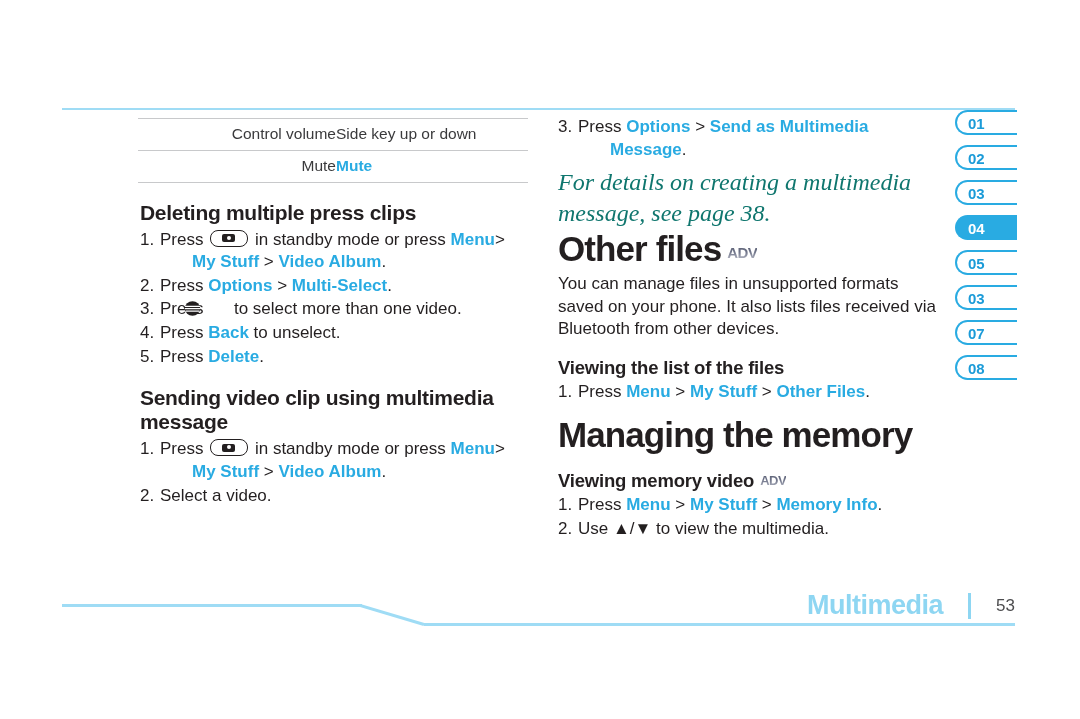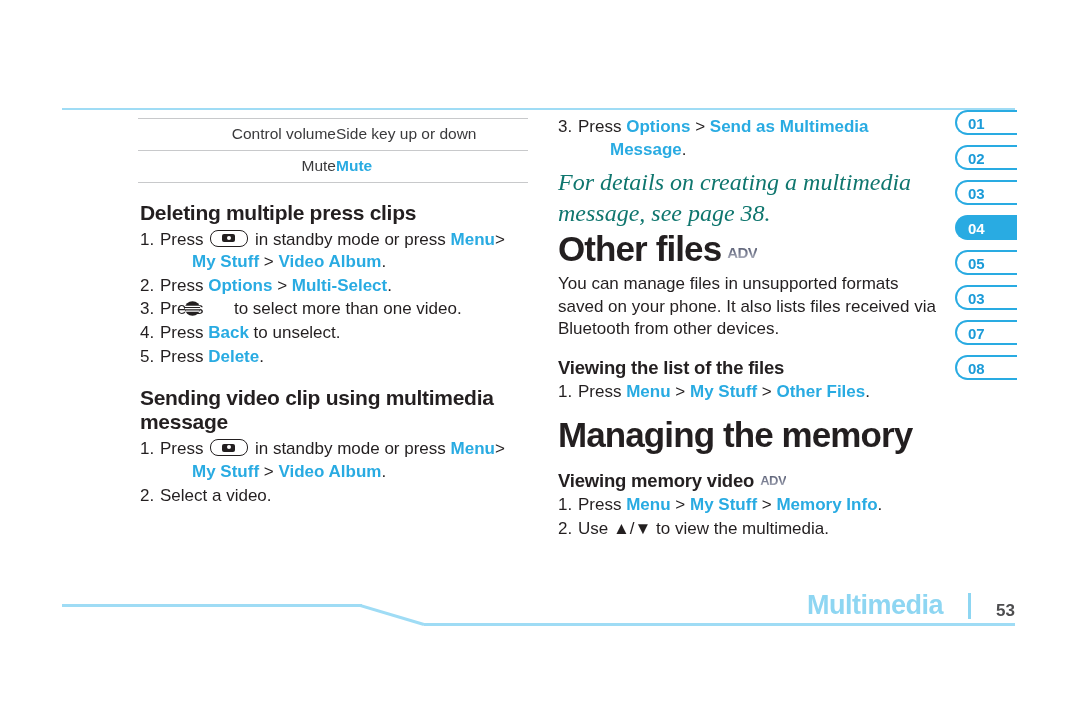--- a/index.html
+++ b/index.html
@@ -227,39 +227,39 @@
     top: 623px;
     width: 591px;
     height: 3px;
     background: #9fdcf5;
   }
   .footer-label {
     position: absolute;
     right: 65px;
     top: 590px;
     display: flex;
-    align-items: flex-end;
+    align-items: center;
     gap: 17px;
   }
   .footer-label .fname {
     font-size: 27px;
     font-weight: bold;
     color: #8ed6f2;
     letter-spacing: -0.5px;
     padding-right: 8px;
   }
   .footer-label .fdiv {
     width: 3px;
     height: 26px;
     background: #8ed6f2;
     align-self: center;
   }
   .footer-label .fpage {
     font-size: 17px;
-    font-weight: bold;
+    font-weight: normal;
     color: #4d4d4f;
     padding-left: 8px;
   }
 </style>
 </head>
 <body>
 
 <div class="top-rule"></div>
 
 <div class="col-left">

